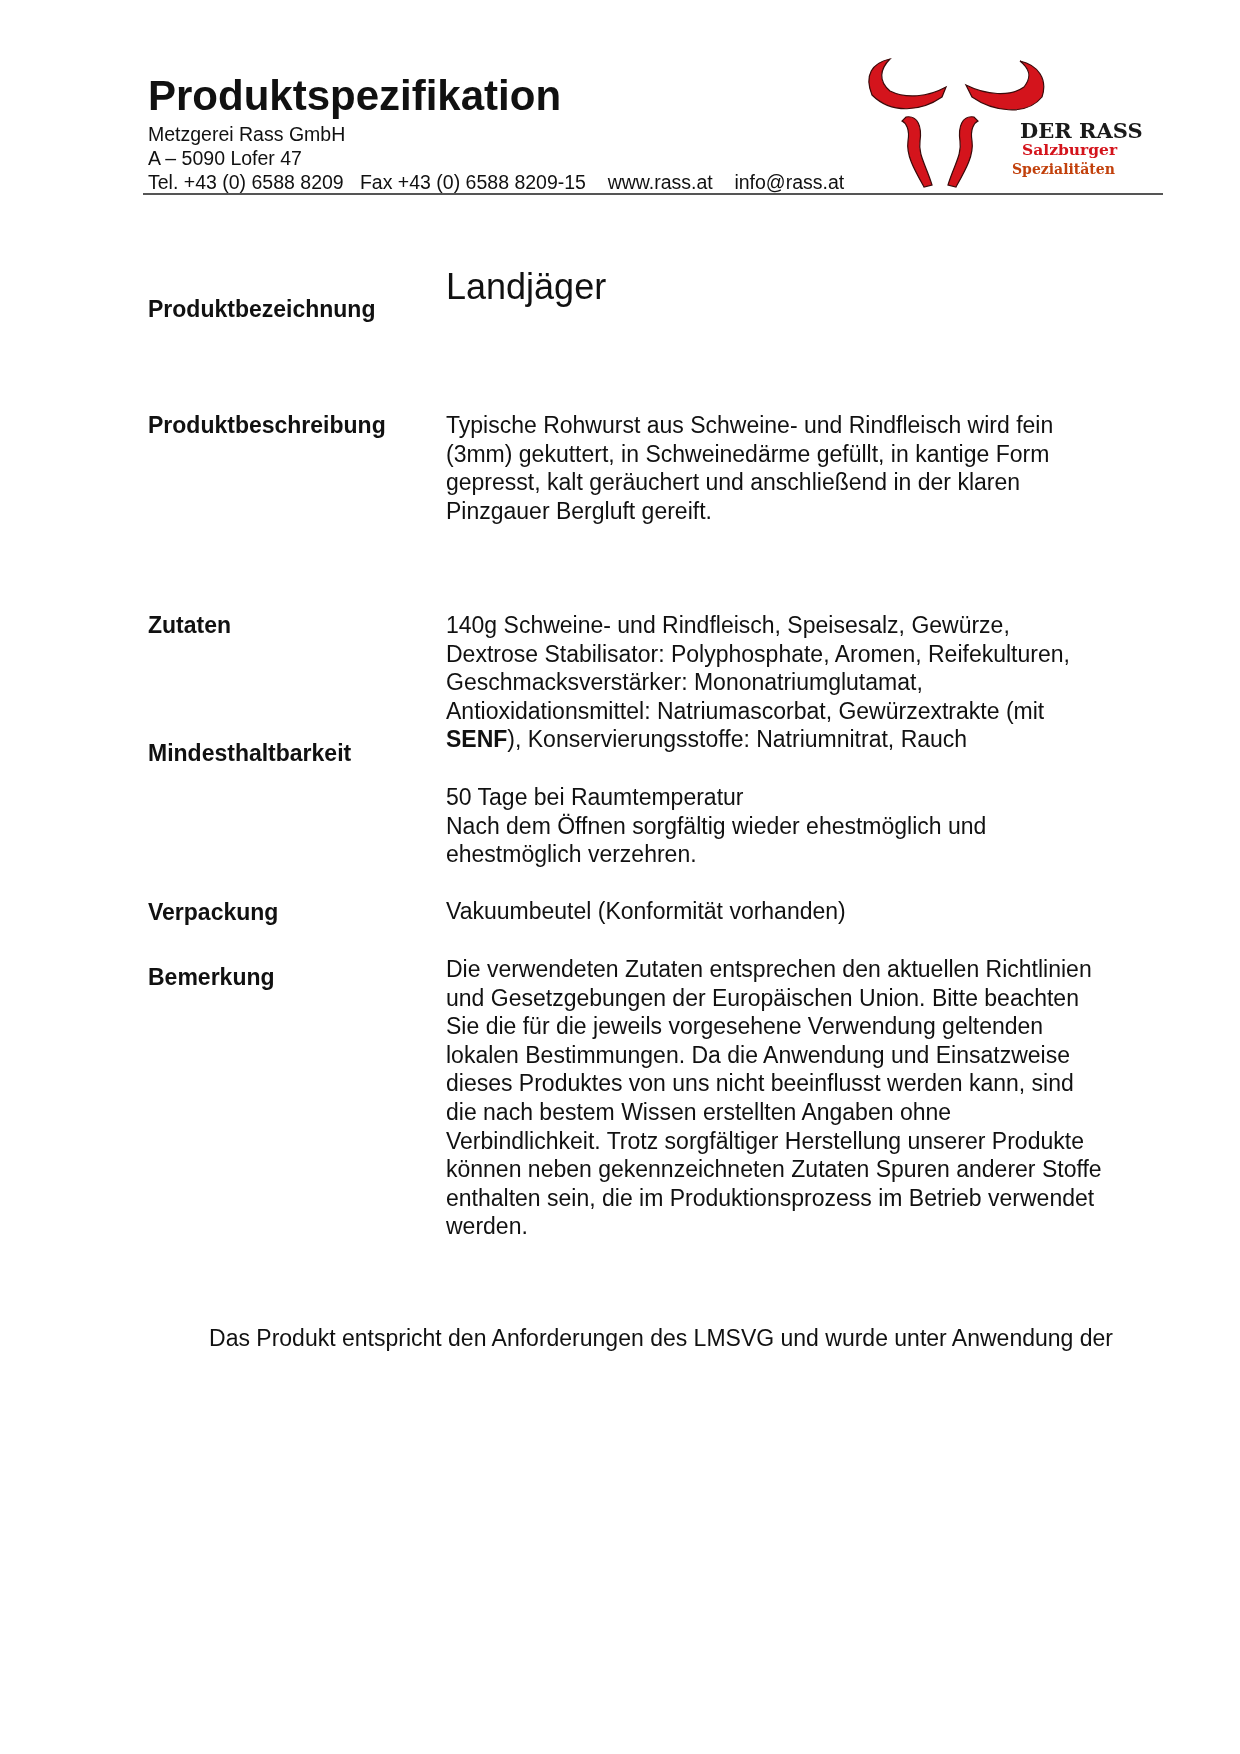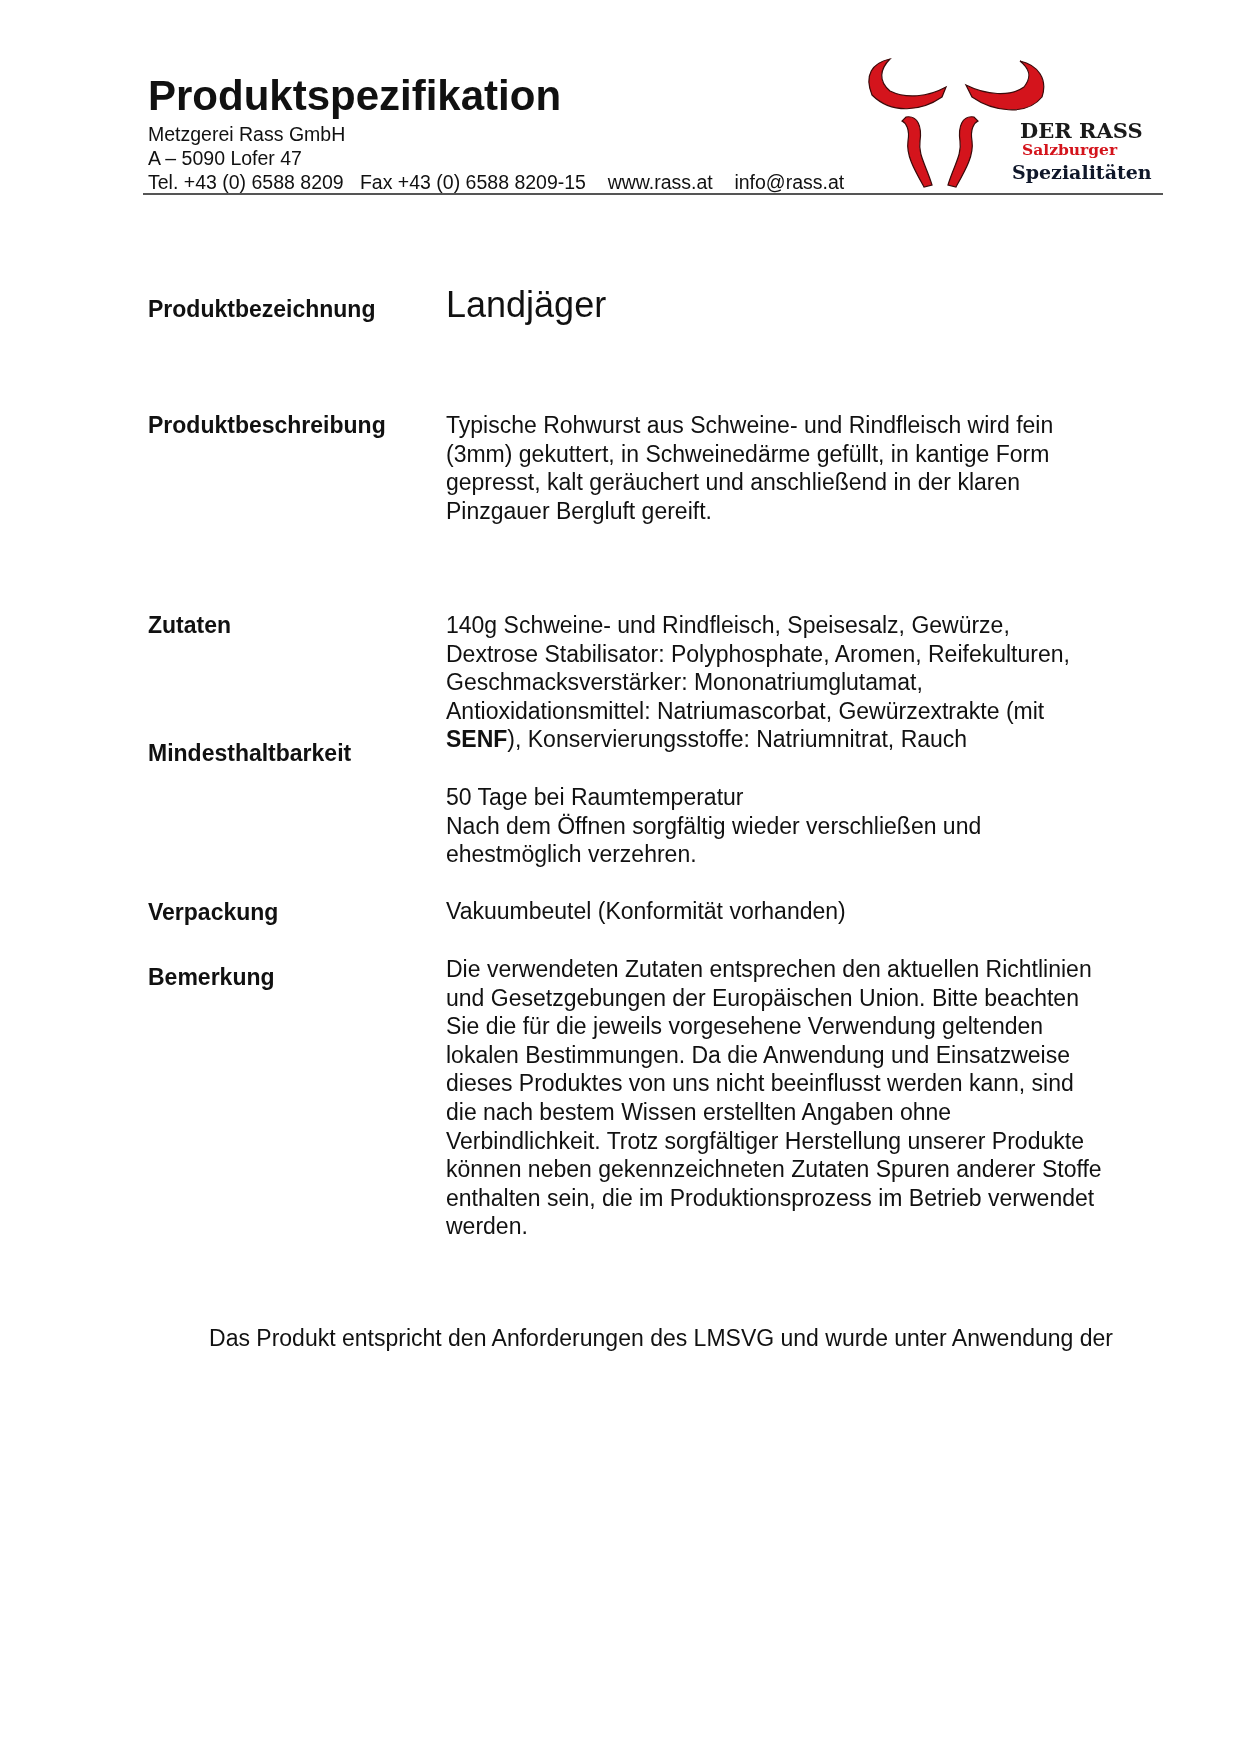--- a/index.html
+++ b/index.html
@@ -7,24 +7,24 @@
   .page { position:absolute; left:0; top:0; width:1240px; height:1230px; }
   .title { position:absolute; left:148px; top:72px; font-size:42px; font-weight:bold; letter-spacing:0px; }
   .addr { position:absolute; left:148px; font-size:19.5px; line-height:24px; }
   .addr.l1 { top:122px; }
   .addr.l2 { top:146px; }
   .addr.l3 { top:170px; white-space:pre; }
   .rule { position:absolute; left:143px; top:193px; width:1020px; height:2px; background:#555; }
   .logo { position:absolute; left:862px; top:55px; width:300px; height:140px; }
   .logo-t1 { position:absolute; left:1020px; top:118px; font-family:"DejaVu Serif", serif; font-weight:bold; font-size:21px; color:#1a1a1a; }
   .logo-t2 { position:absolute; left:1022px; top:140px; font-family:"DejaVu Serif", serif; font-weight:bold; font-size:15.5px; color:#d4141c; }
-  .logo-t3 { position:absolute; left:1012px; top:161px; font-family:"DejaVu Serif", serif; font-weight:bold; font-size:19px; color:#0f172a; }
+  .logo-t3 { position:absolute; left:1012px; top:161px; font-family:"DejaVu Serif", serif; font-weight:bold; font-size:14px; color:#c2410c; }
   .label { position:absolute; left:148px; font-size:23px; font-weight:bold; }
   .value { position:absolute; left:446px; width:720px; font-size:23px; line-height:28.6px; }
-  .pname { position:absolute; left:446px; top:284px; font-size:36px; }
+  .pname { position:absolute; left:446px; top:266px; font-size:36px; }
   .footer { position:absolute; left:156px; top:1324px; width:1010px; font-size:23px; line-height:29px;text-align:center; }
   b { font-weight:bold; }
 </style>
 </head>
 <body>
 
 <div class="page">
 
   <div class="title">Produktspezifikation</div>
   <div class="addr l1">Metzgerei Rass GmbH</div>
@@ -60,21 +60,21 @@
     <div>140g Schweine- und Rindfleisch, Speisesalz, Gewürze,</div>
     <div>Dextrose Stabilisator: Polyphosphate, Aromen, Reifekulturen,</div>
     <div>Geschmacksverstärker: Mononatriumglutamat,</div>
     <div>Antioxidationsmittel: Natriumascorbat, Gewürzextrakte (mit</div>
     <div><b>SENF</b><span>), Konservierungsstoffe: Natriumnitrat, Rauch</span></div>
   </div>
 
   <div class="label" style="top:740px;">Mindesthaltbarkeit</div>
   <div class="value" style="top:783px;">
     <div>50 Tage bei Raumtemperatur</div>
-    <div>Nach dem Öffnen sorgfältig wieder verschließen und</div>
+    <div>Nach dem Öffnen sorgfältig wieder ehestmöglich und</div>
     <div>ehestmöglich verzehren.</div>
   </div>
 
   <div class="label" style="top:899px;">Verpackung</div>
   <div class="value" style="top:897px;">Vakuumbeutel (Konformität vorhanden)</div>
 
   <div class="label" style="top:956px;margin-top:8px;">Bemerkung</div>
   <div class="value" style="top:955px;">
     <div>Die verwendeten Zutaten entsprechen den aktuellen Richtlinien</div>
     <div>und Gesetzgebungen der Europäischen Union. Bitte beachten</div>

